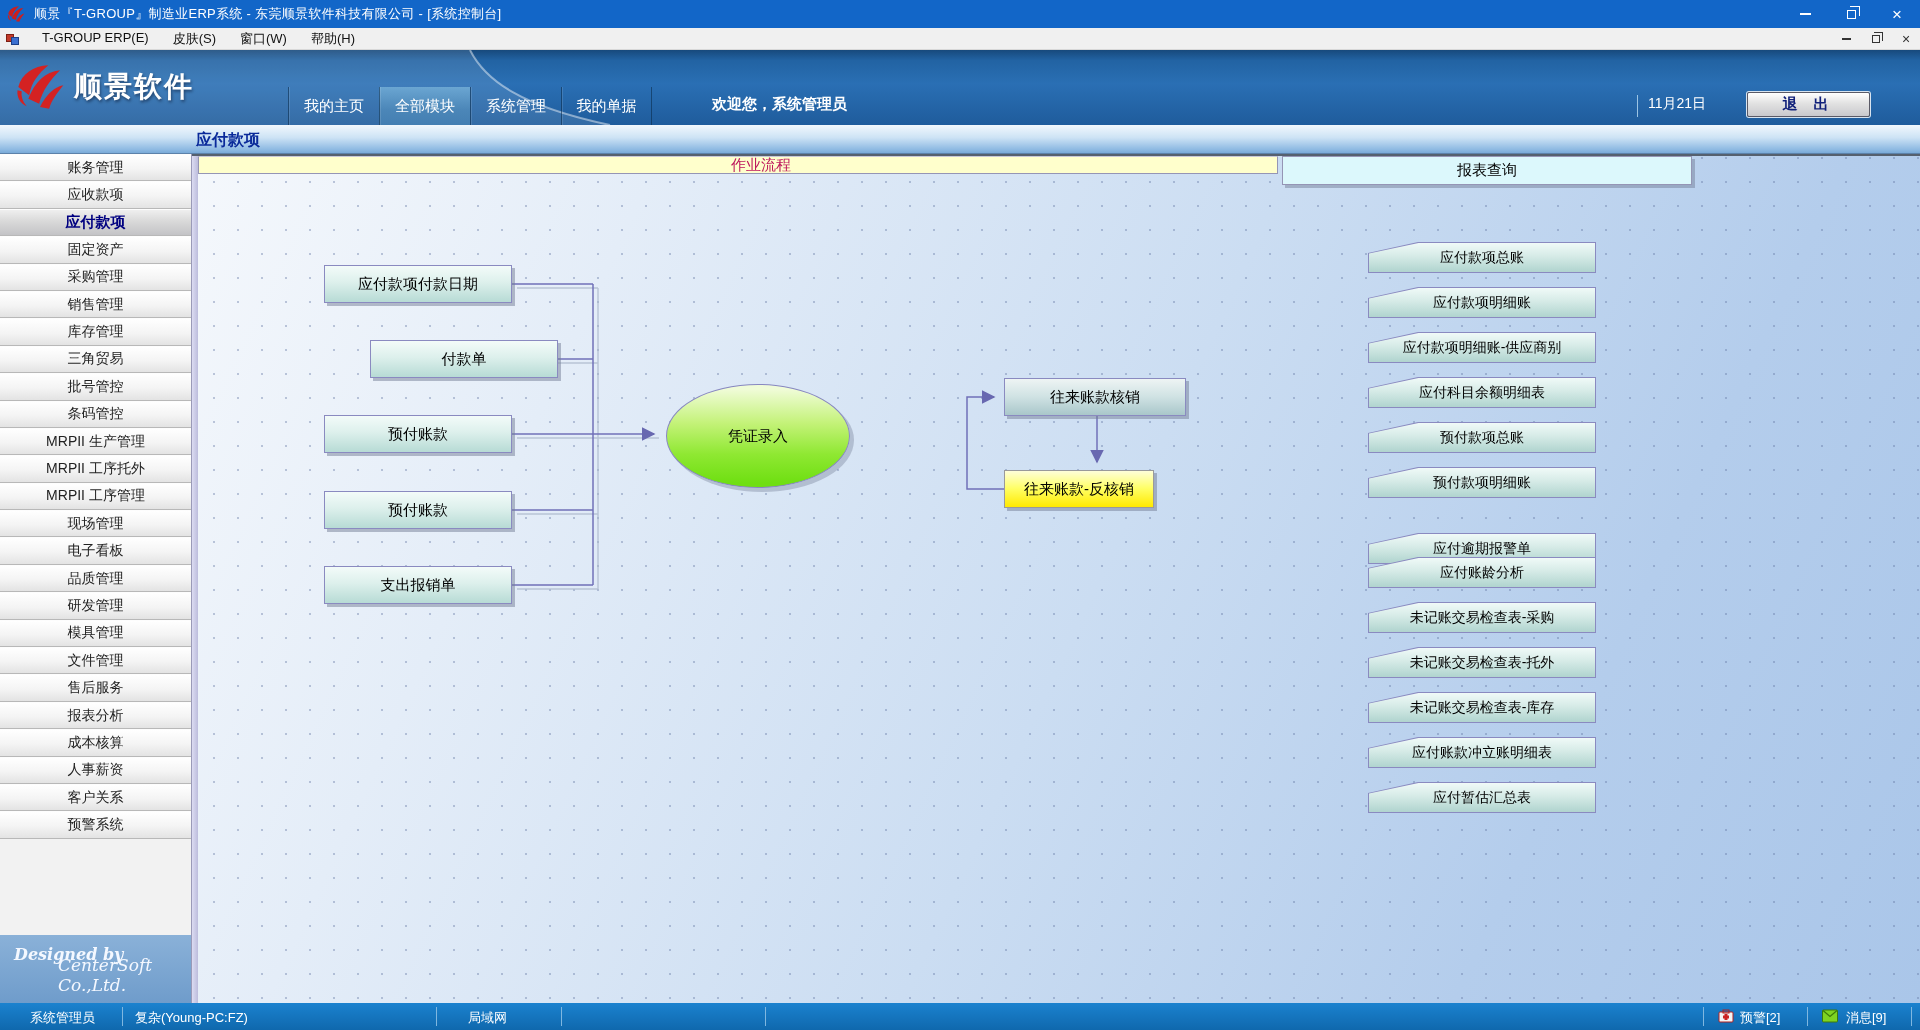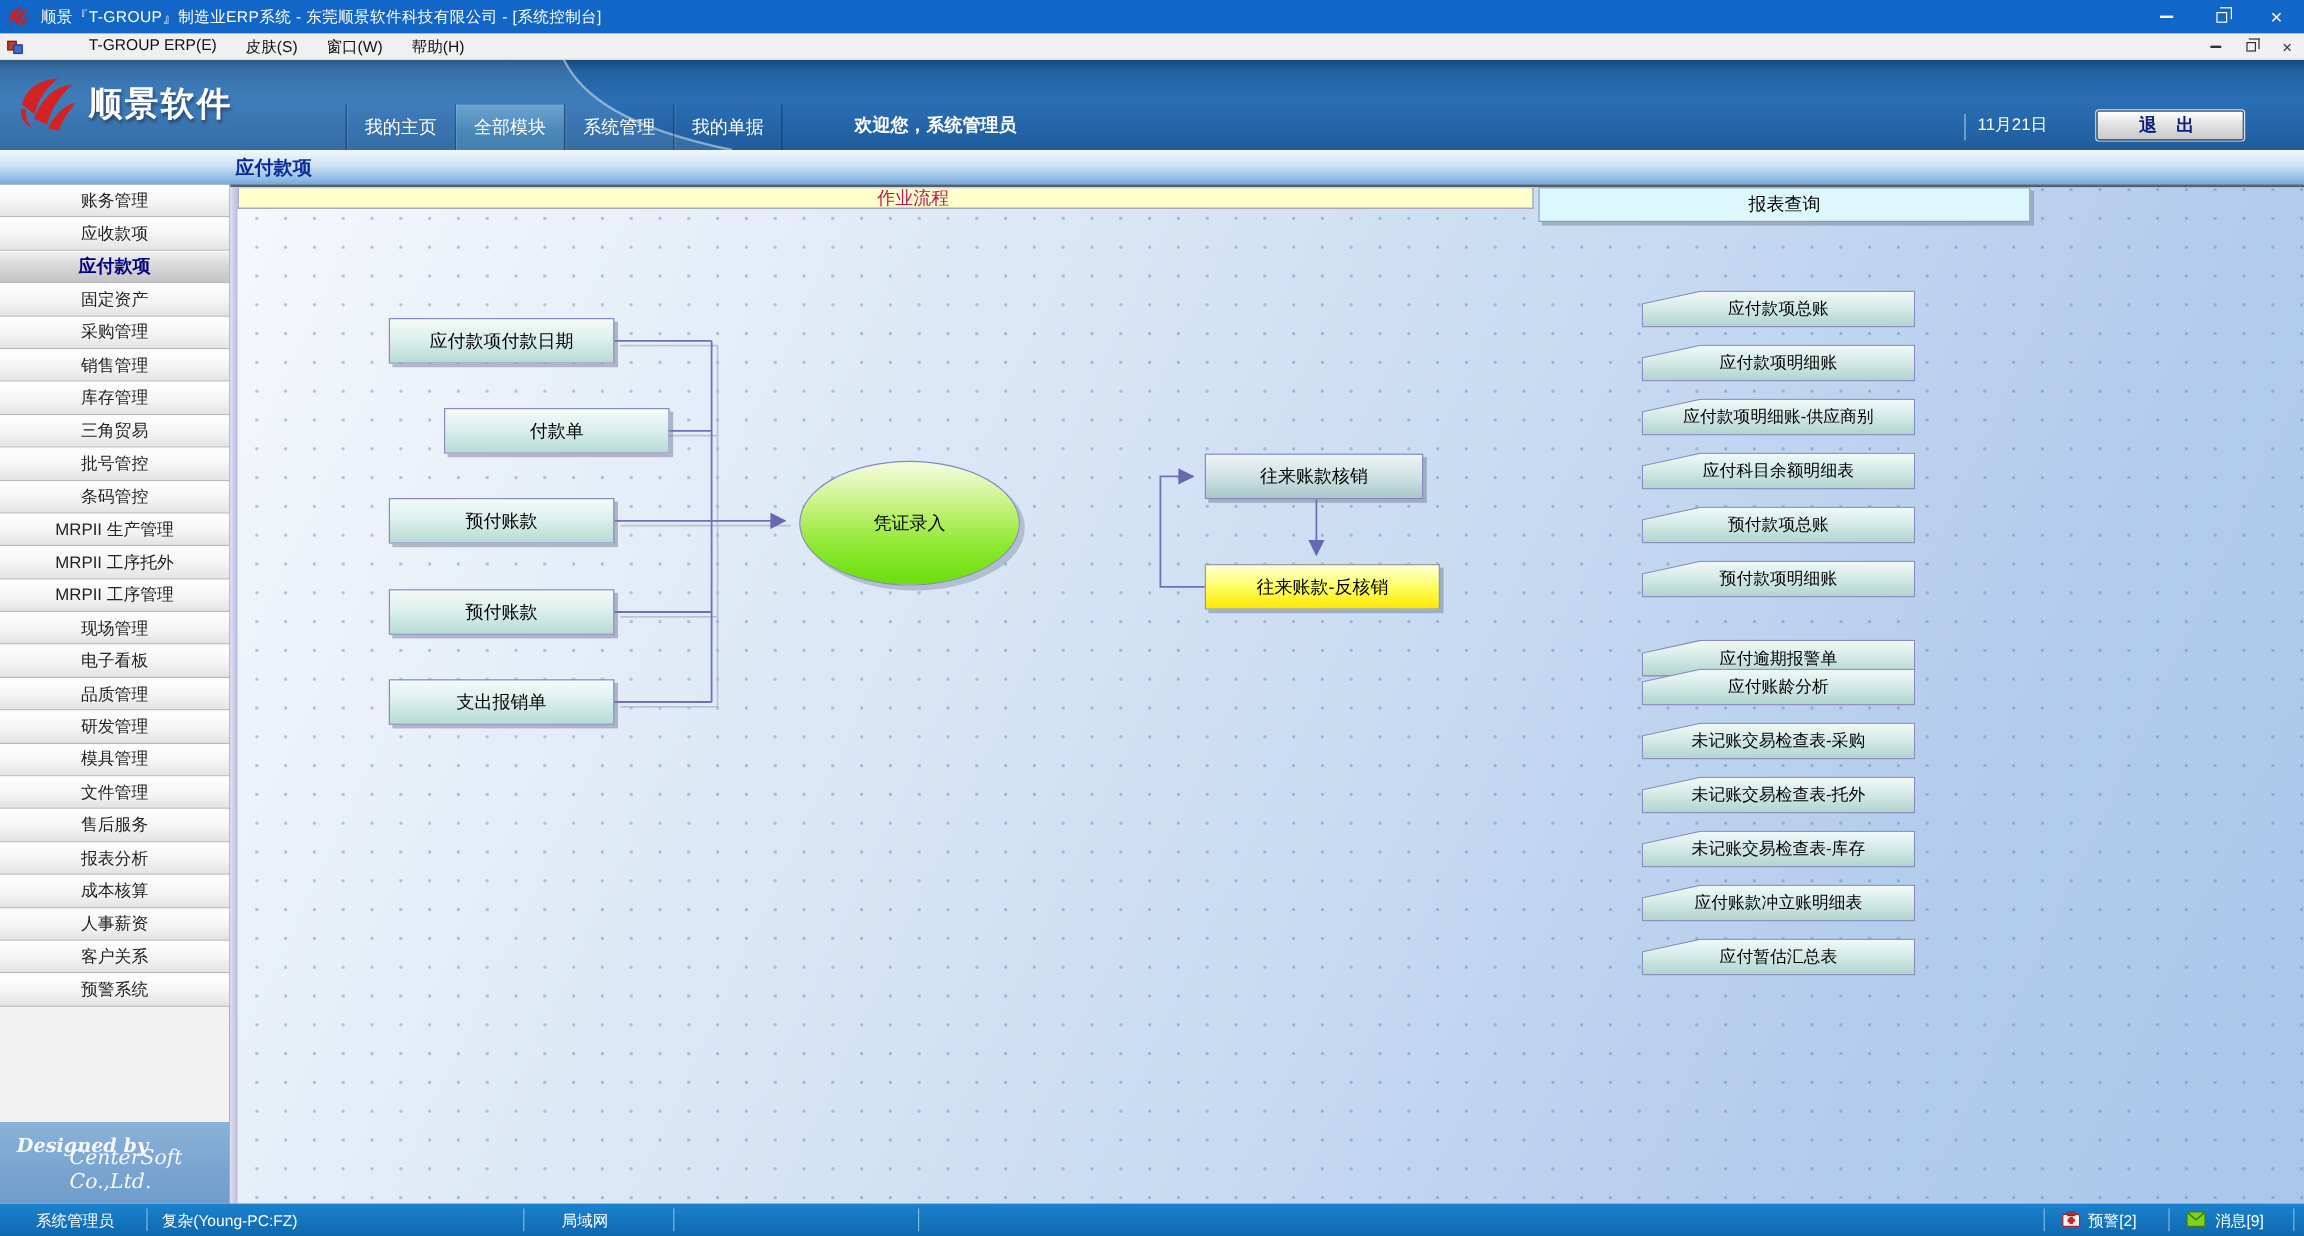--- a/index.html
+++ b/index.html
@@ -15,21 +15,21 @@
   .win-controls { position:absolute; right:0; top:0; height:28px; display:flex; }
   .win-btn { width:46px; height:28px; display:flex; align-items:center; justify-content:center; }
   .glyph-min { width:11px; height:2px; background:#fff; }
   .glyph-restore { width:9px; height:9px; border:1.4px solid #fff; position:relative; }
   .glyph-restore:before { content:""; position:absolute; left:2px; bottom:2px; width:9px; height:9px;
     border:1.4px solid #fff; border-bottom:none; border-left:none; }
   .glyph-close { color:#fff; font-size:17px; line-height:1; }
 
   
   .menubar { position:absolute; top:28px; left:0; width:100%; height:22px; background:#f0f0f0;
-    border-bottom:1px solid #d8d8d8; display:flex; align-items:center; font-size:13px; color:#111;gap:32px; }
+    border-bottom:1px solid #d8d8d8; display:flex; align-items:center; font-size:13px; color:#111; }
   .mdi-icon { width:14px; height:12px; margin:0 10px 0 6px; position:relative; }
   .mdi-icon i { position:absolute; display:block; }
   .mdi-icon .sq1 { left:0; top:1px; width:8px; height:8px; background:#c23a2a; border:1px solid #7c1f14; }
   .mdi-icon .sq2 { left:5px; top:4px; width:8px; height:8px; background:#3a6fd0; border:1px solid #1d3f86; }
   .menu-item { padding:2px 12px; cursor:default; }
   .mdi-controls { position:absolute; right:6px; top:0; height:22px; display:flex; align-items:center; gap:14px; }
   .mdi-btn { display:flex; align-items:center; justify-content:center; width:16px; height:16px; }
   .g2-min { width:9px; height:2px; background:#333; }
   .g2-restore { width:8px; height:8px; border:1.3px solid #333; position:relative; }
   .g2-restore:before { content:""; position:absolute; left:1px; bottom:1px; width:8px; height:8px;
@@ -98,21 +98,21 @@
     border:1px solid #8a8ac0; box-shadow:3px 3px 0 rgba(115,125,150,.5);
     display:flex; align-items:center; justify-content:center; font-size:15px; color:#000; cursor:pointer; }
   .ellipse { position:absolute; left:474px; top:228px; width:184px; height:104px; border-radius:50%;
     background:linear-gradient(#f0fcd8 4%, #c3f277 38%, #8fe832 68%, #6fdf12 96%);
     border:1px solid #8888c0; box-shadow:4px 4px 0 rgba(115,125,150,.38);
     display:flex; align-items:center; justify-content:center; font-size:15px; color:#000; cursor:pointer; }
   .verify-box { position:absolute; left:812px; top:222px; width:182px; height:38px;
     background:linear-gradient(#eef4f4,#cfe2e3 50%,#a9c7ca 100%);
     border:1px solid #8a8ac0; box-shadow:3px 3px 0 rgba(115,125,150,.5);
     display:flex; align-items:center; justify-content:center; font-size:15px; color:#000; cursor:pointer; }
-  .unverify-box { position:absolute; left:812px; top:314px; width:196px; height:38px;
+  .unverify-box { position:absolute; left:812px; top:314px; width:150px; height:38px;
     background:linear-gradient(#ffffd9,#ffff66 48%,#ffe900 100%);
     border:1px solid #9a9a9a; box-shadow:3px 3px 0 rgba(115,125,150,.5);
     display:flex; align-items:center; justify-content:center; font-size:15px; color:#000; cursor:pointer; }
 
   .rbtn { position:absolute; left:1176px; width:228px; height:31px;
     clip-path:polygon(0 11px, 50px 0, 100% 0, 100% 100%, 0 100%);
     background:#8a8ac0; filter:drop-shadow(3px 3px 0 rgba(110,120,150,.45)); cursor:pointer; }
   .rbtn .inner { position:absolute; inset:1px; clip-path:polygon(0 10.5px, 49.5px 0, 100% 0, 100% 100%, 0 100%);
     background:linear-gradient(#f0faf8,#d6ebe7 45%,#b0d4cf 100%);
     display:flex; align-items:center; justify-content:center; font-size:14px; color:#000; }

